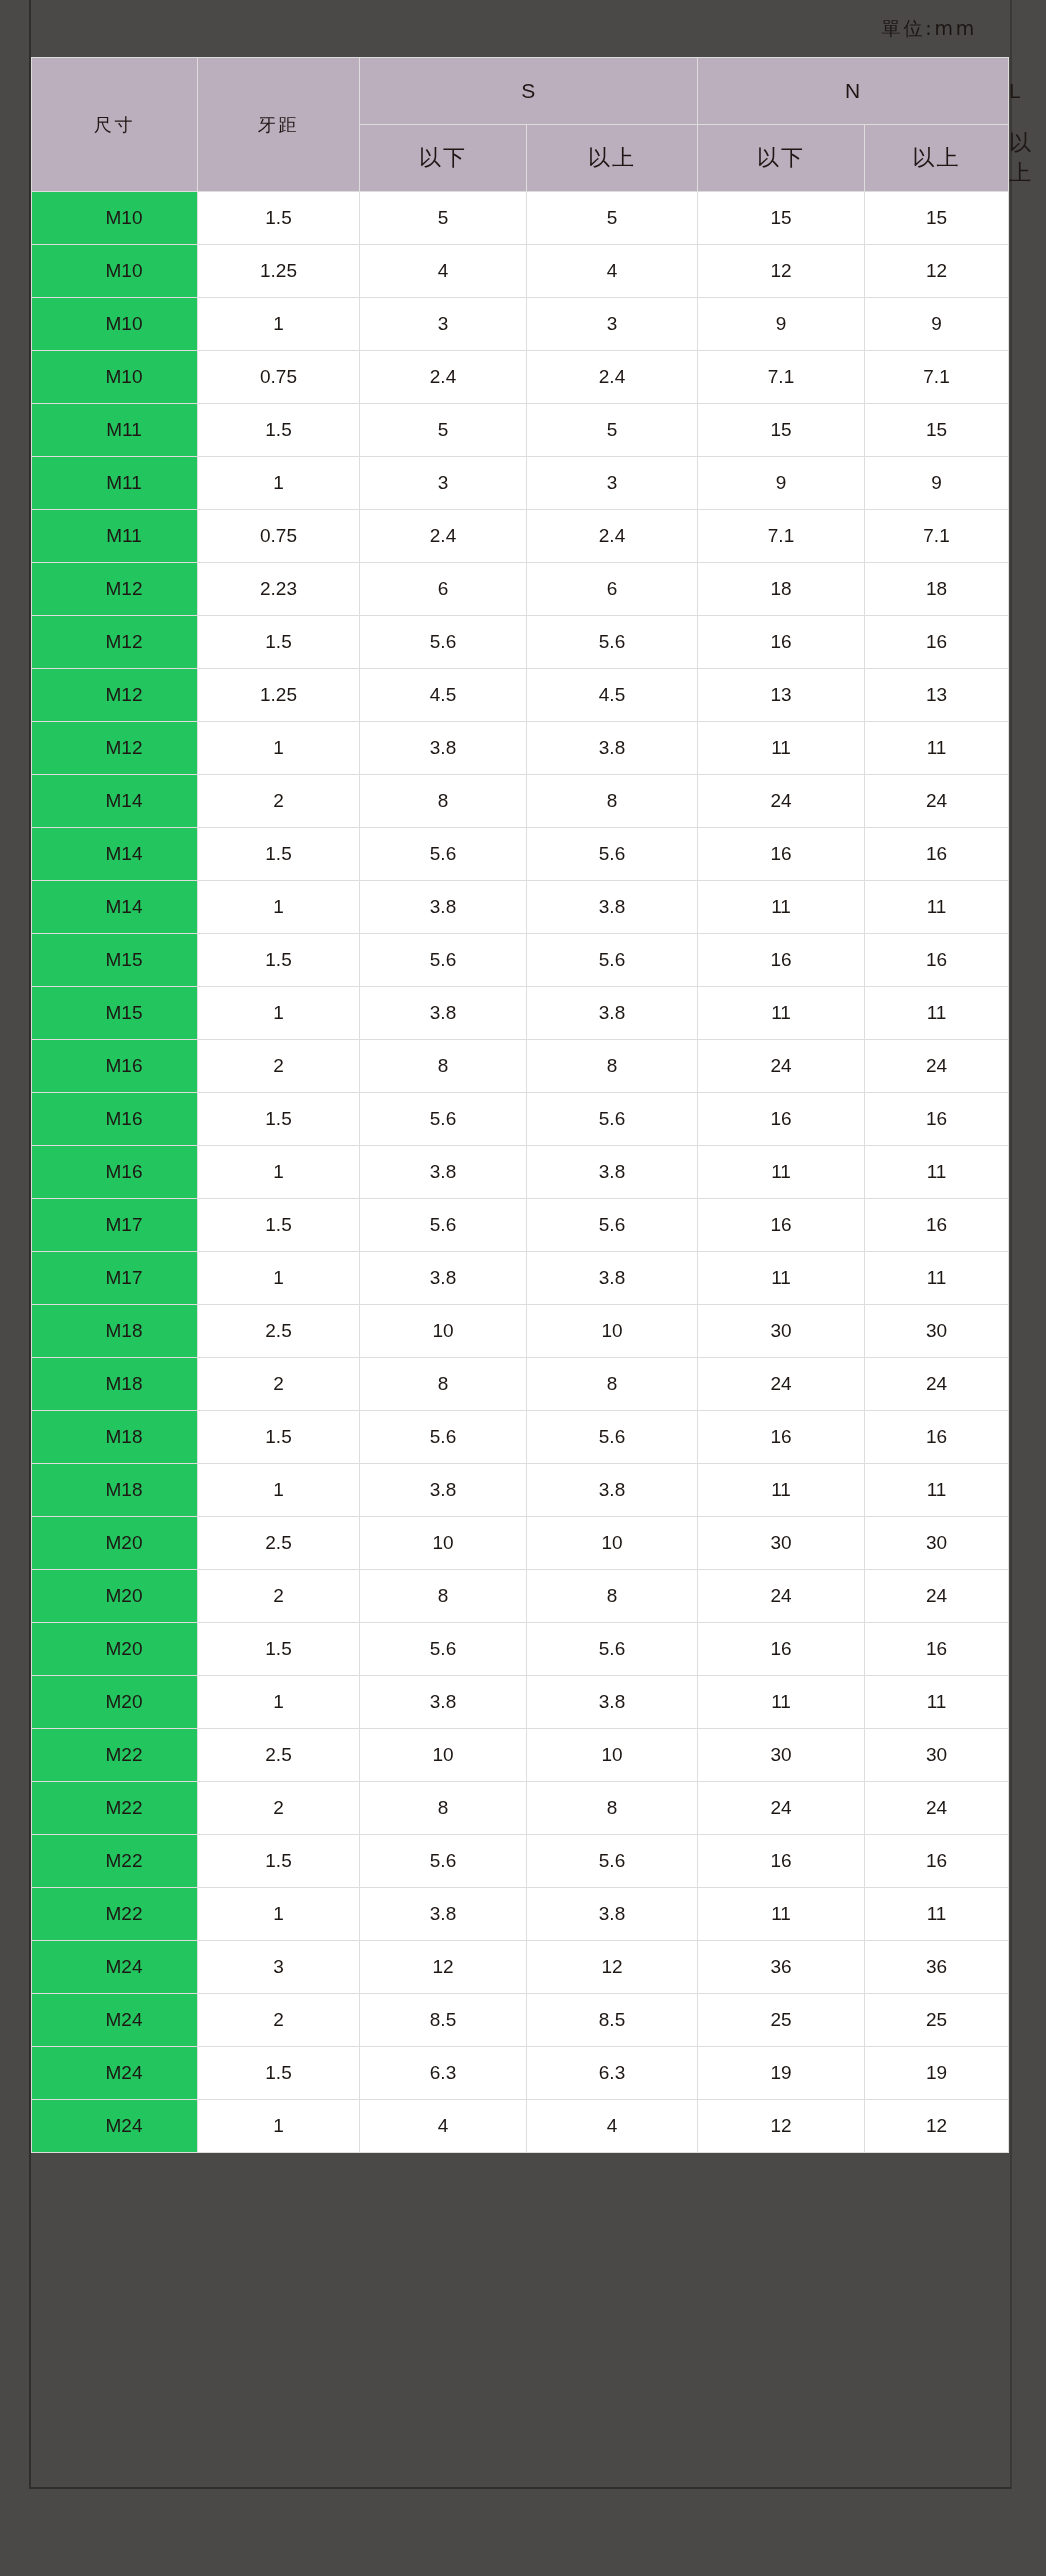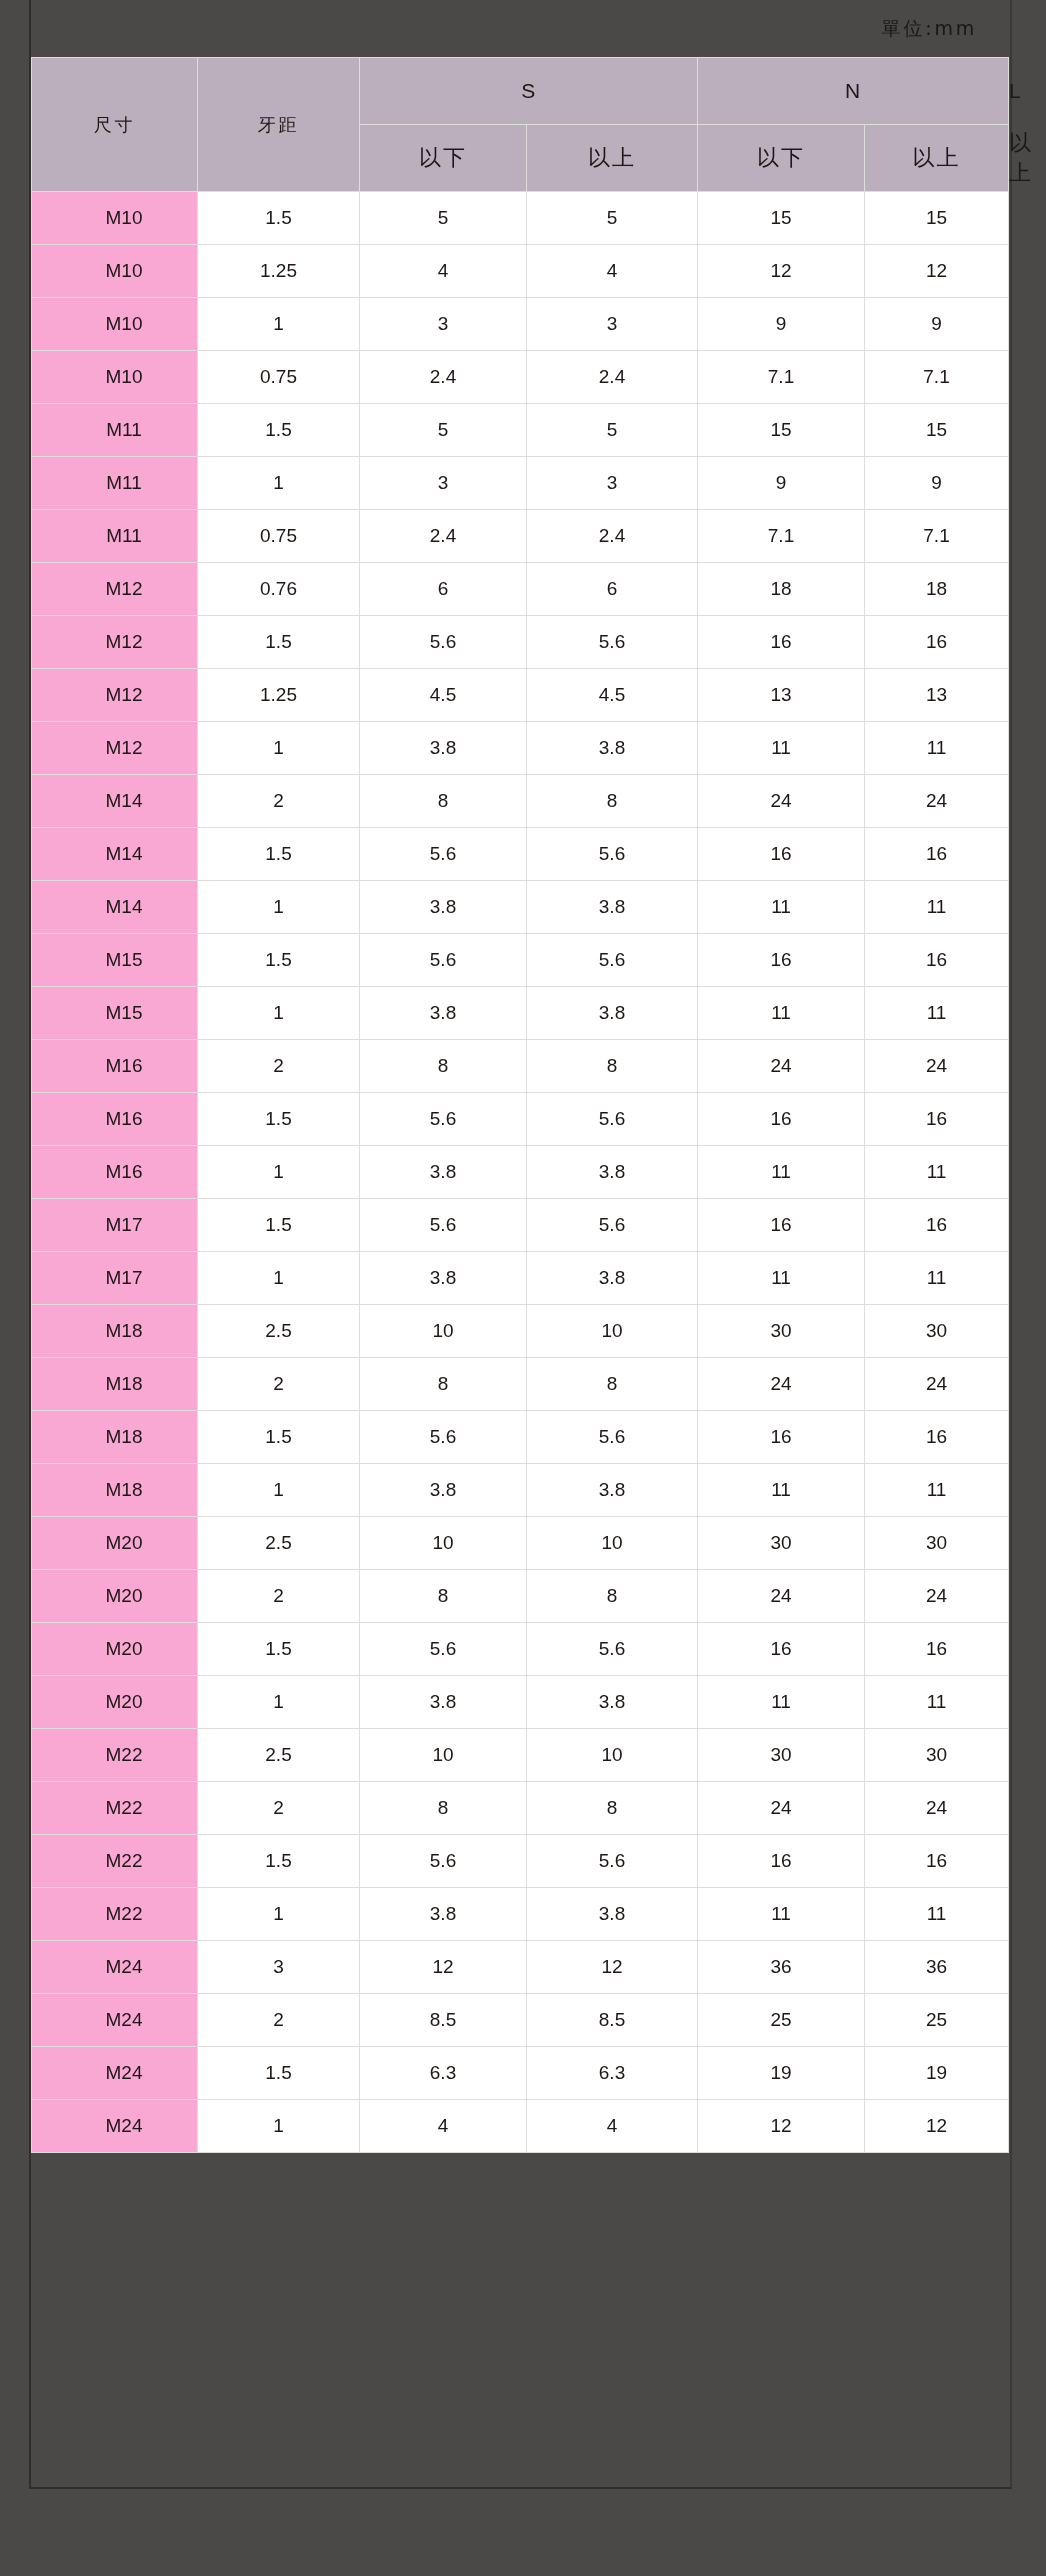--- a/index.html
+++ b/index.html
@@ -116,21 +116,21 @@
   }
 
   
   tbody td {
     height: 52px;
     font-size: 19px;
     background: #ffffff;
     font-family: "Liberation Sans", "DejaVu Sans", sans-serif;
   }
   tbody td.size-cell {
-    background: #f9a8d4;
+    background: #22c55e;
     padding-left: 19px;
   }
 
   
   .below-fill {
     position: absolute;
     left: 0;
     top: 2489px;
     width: 1047px;
     height: 87px;
@@ -235,21 +235,21 @@
           <tr>
             <td class="size-cell">M11</td>
             <td>0.75</td>
             <td>2.4</td>
             <td>2.4</td>
             <td>7.1</td>
             <td>7.1</td>
           </tr>
           <tr>
             <td class="size-cell">M12</td>
-            <td>0.76</td>
+            <td>2.23</td>
             <td>6</td>
             <td>6</td>
             <td>18</td>
             <td>18</td>
           </tr>
           <tr>
             <td class="size-cell">M12</td>
             <td>1.5</td>
             <td>5.6</td>
             <td>5.6</td>

